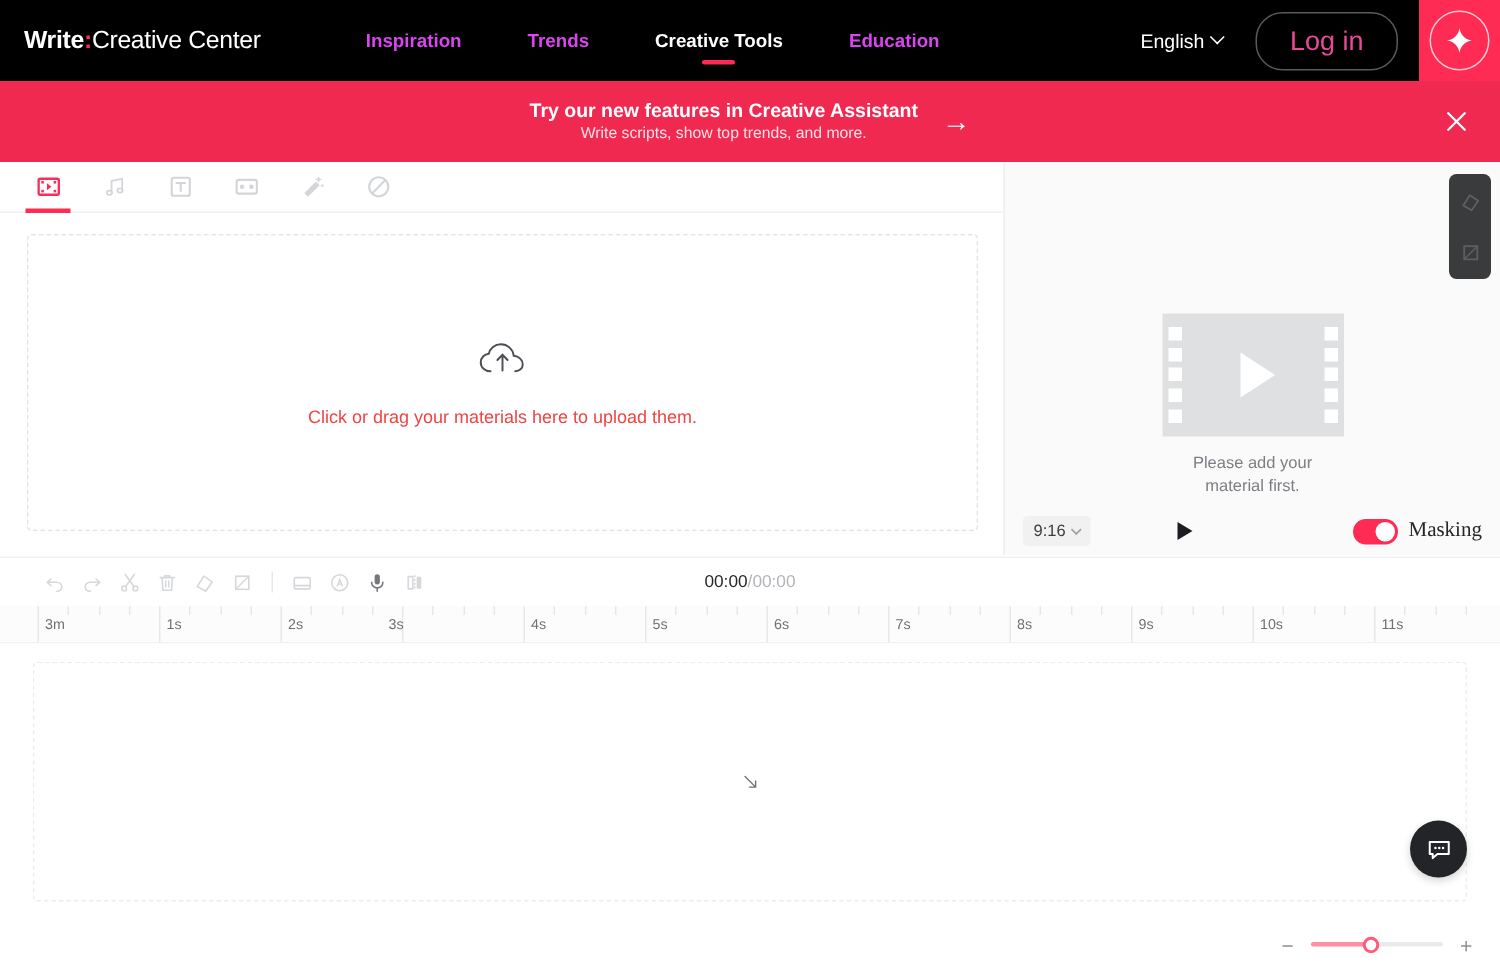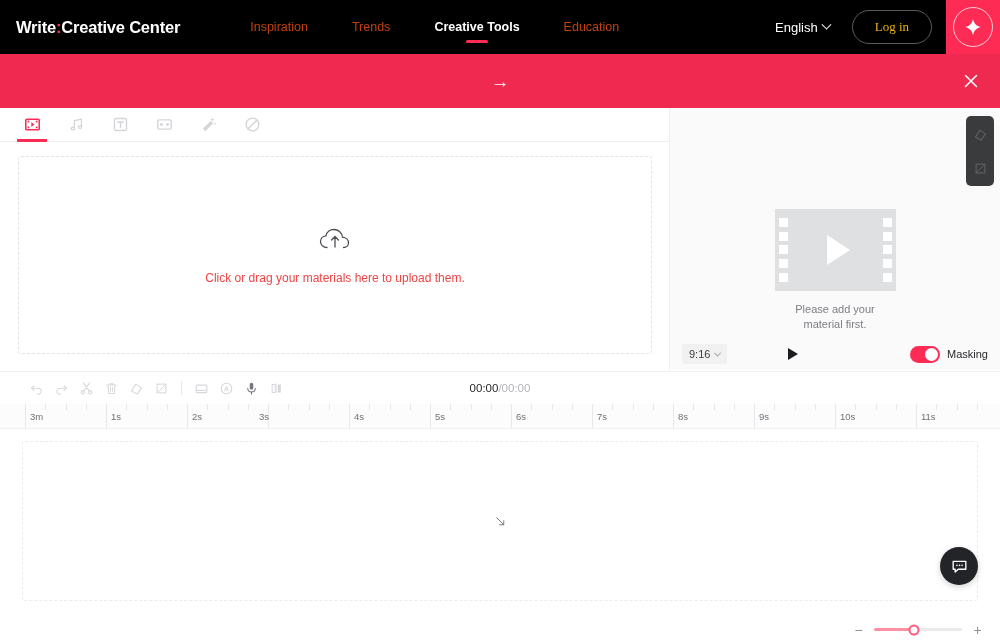--- a/index.html
+++ b/index.html
@@ -20,27 +20,27 @@
   }
   .brand {
     margin-left: 16px;
     color: #ffffff;
     font-size: 16.5px;
     font-weight: 700;
     letter-spacing: -0.2px;
     white-space: nowrap;
   }
   .brand .sep { color: #fe2c55; font-weight: 700; }
-  .brand .sub { font-weight: 700; }
+  .brand .sub { font-weight: 400; }
   .nav { display: flex; align-items: center; margin-left: 48px; height: 54px; }
   .nav-item {
     position: relative;
-    color: #c2410c;
+    color: #d946ef;
     font-size: 12.5px;
-    font-weight: 400;
+    font-weight: 700;
     padding: 0 22px;
     height: 54px;
     display: flex; align-items: center;
     cursor: pointer;
     white-space: nowrap;
   }
   .nav-item.active { color: #ffffff; font-weight: 700; }
   .nav-item.active::after {
     content: "";
     position: absolute;
@@ -60,27 +60,27 @@
     cursor: pointer; margin-right: 22px;
   }
   .chev-d {
     display: inline-block;
     width: 7px; height: 7px;
     border-right: 1.6px solid currentColor;
     border-bottom: 1.6px solid currentColor;
     transform: rotate(45deg) translate(-2px,-2px);
   }
   .login-btn {
-    color: #eab308; font-size: 13px;
+    color: #ec4899; font-size: 18px;
     border: 1px solid #5a5a5e;
     border-radius: 18px;
     padding: 8px 22px;
     background: transparent;
     cursor: pointer;
-    font-family: Liberation Serif, serif;
+    font-family: Liberation Sans, sans-serif;
     margin-right: 14px;
   }
   .spark-box {
     width: 54px; height: 54px;
     background: #fe2c55;
     display: flex; align-items: center; justify-content: center;
     cursor: pointer;
   }
   .spark-circle {
     width: 40px; height: 40px;
@@ -267,21 +267,21 @@
     position: relative;
     cursor: pointer;
   }
   .toggle .knob {
     position: absolute;
     top: 2px; right: 2px;
     width: 13px; height: 13px;
     background: #ffffff;
     border-radius: 50%;
   }
-  .mask-label { font-size: 11px; color: #26272a; }
+  .mask-label { font-size: 14px; color: #26272a; font-family: Liberation Serif, serif; }
 
   
   .tl-toolbar {
     position: absolute; top: 371px; left: 0;
     width: 1000px; height: 33px;
     background: #ffffff;
     border-top: 1px solid #f0f1f3;
     display: flex; align-items: center;
     padding-left: 24px;
   }
@@ -433,20 +433,24 @@
           <svg width="20" height="20" viewBox="0 0 24 24">
             <path d="M12 2 C12.7 7.4 16.6 11.3 22 12 C16.6 12.7 12.7 16.6 12 22 C11.3 16.6 7.4 12.7 2 12 C7.4 11.3 11.3 7.4 12 2 Z" fill="#ffffff"></path>
           </svg>
         </div>
       </div>
     </div>
   </div>
 
   <div class="banner">
     <div class="banner-inner">
+      <div class="banner-texts">
+        <div class="banner-title">Try our new features in Creative Assistant</div>
+        <div class="banner-sub">Write scripts, show top trends, and more.</div>
+      </div>
       <div class="banner-arrow">→</div>
     </div>
     <div class="banner-close">
       <svg width="22" height="22" viewBox="0 0 24 24">
         <path d="M6 6 L18 18 M18 6 L6 18" stroke="#ffffff" stroke-width="1.7" stroke-linecap="round" fill="none"></path>
       </svg>
     </div>
   </div>
 
   <div class="editor-top">

